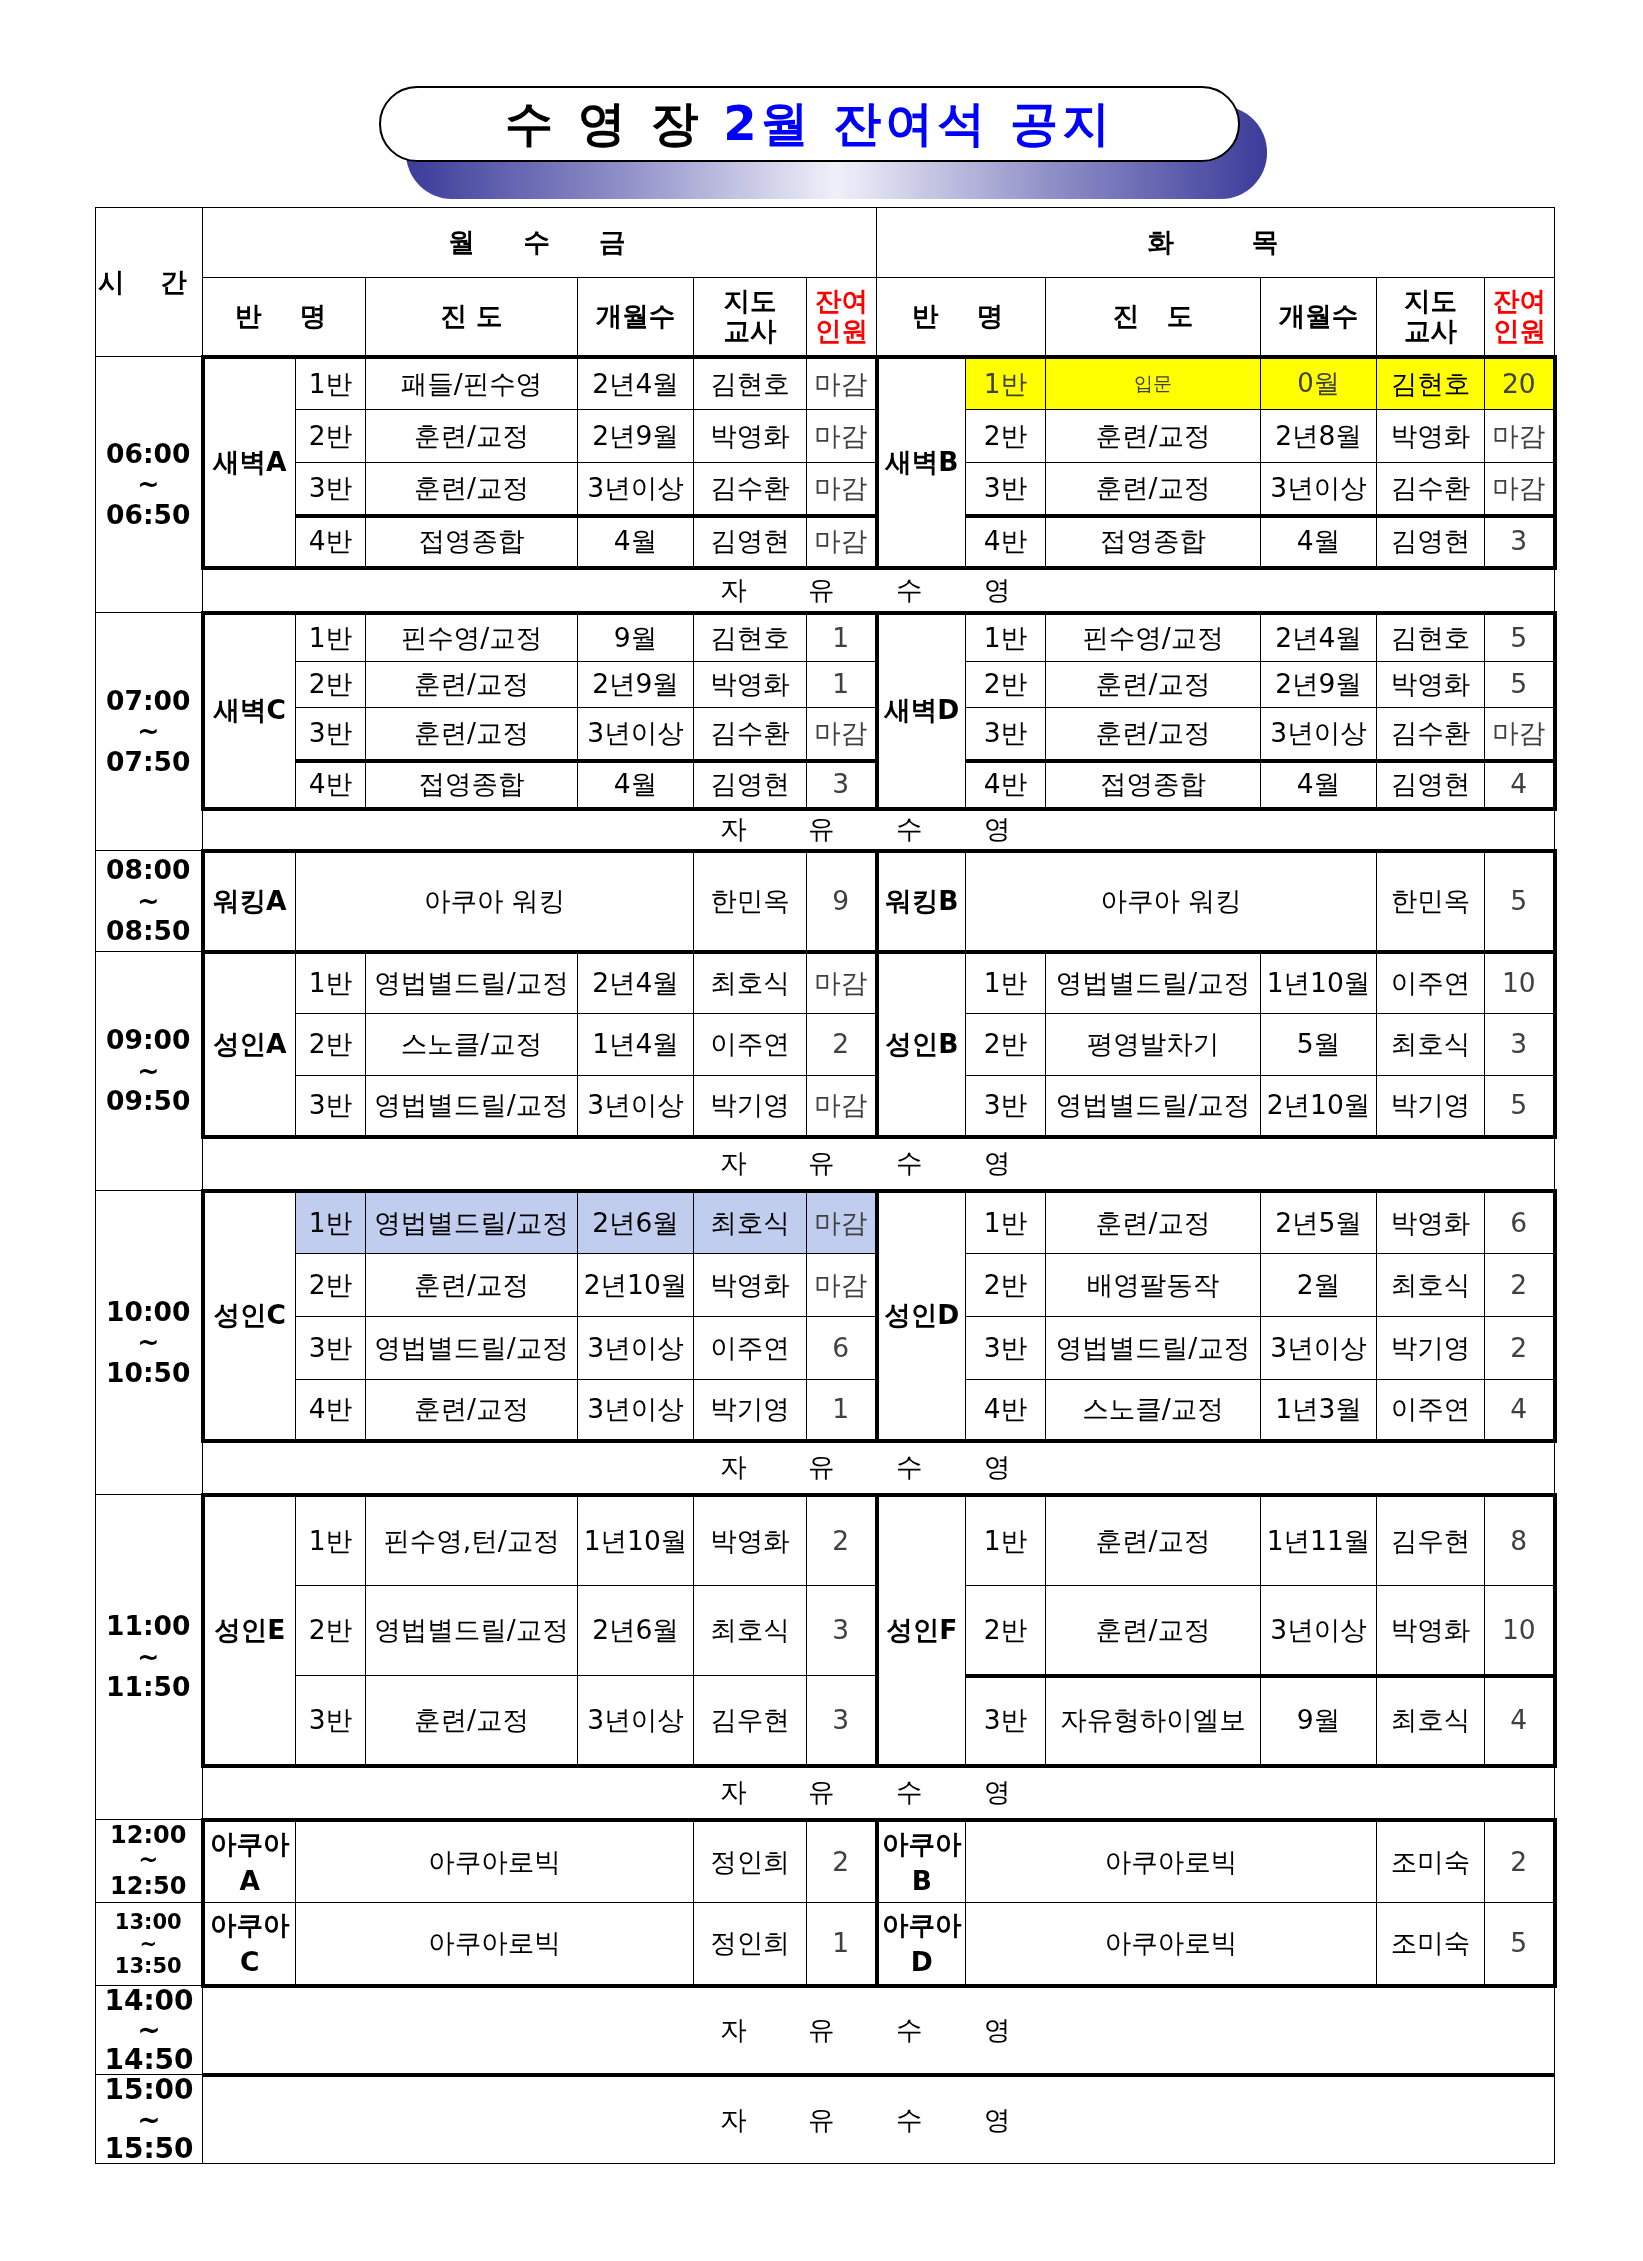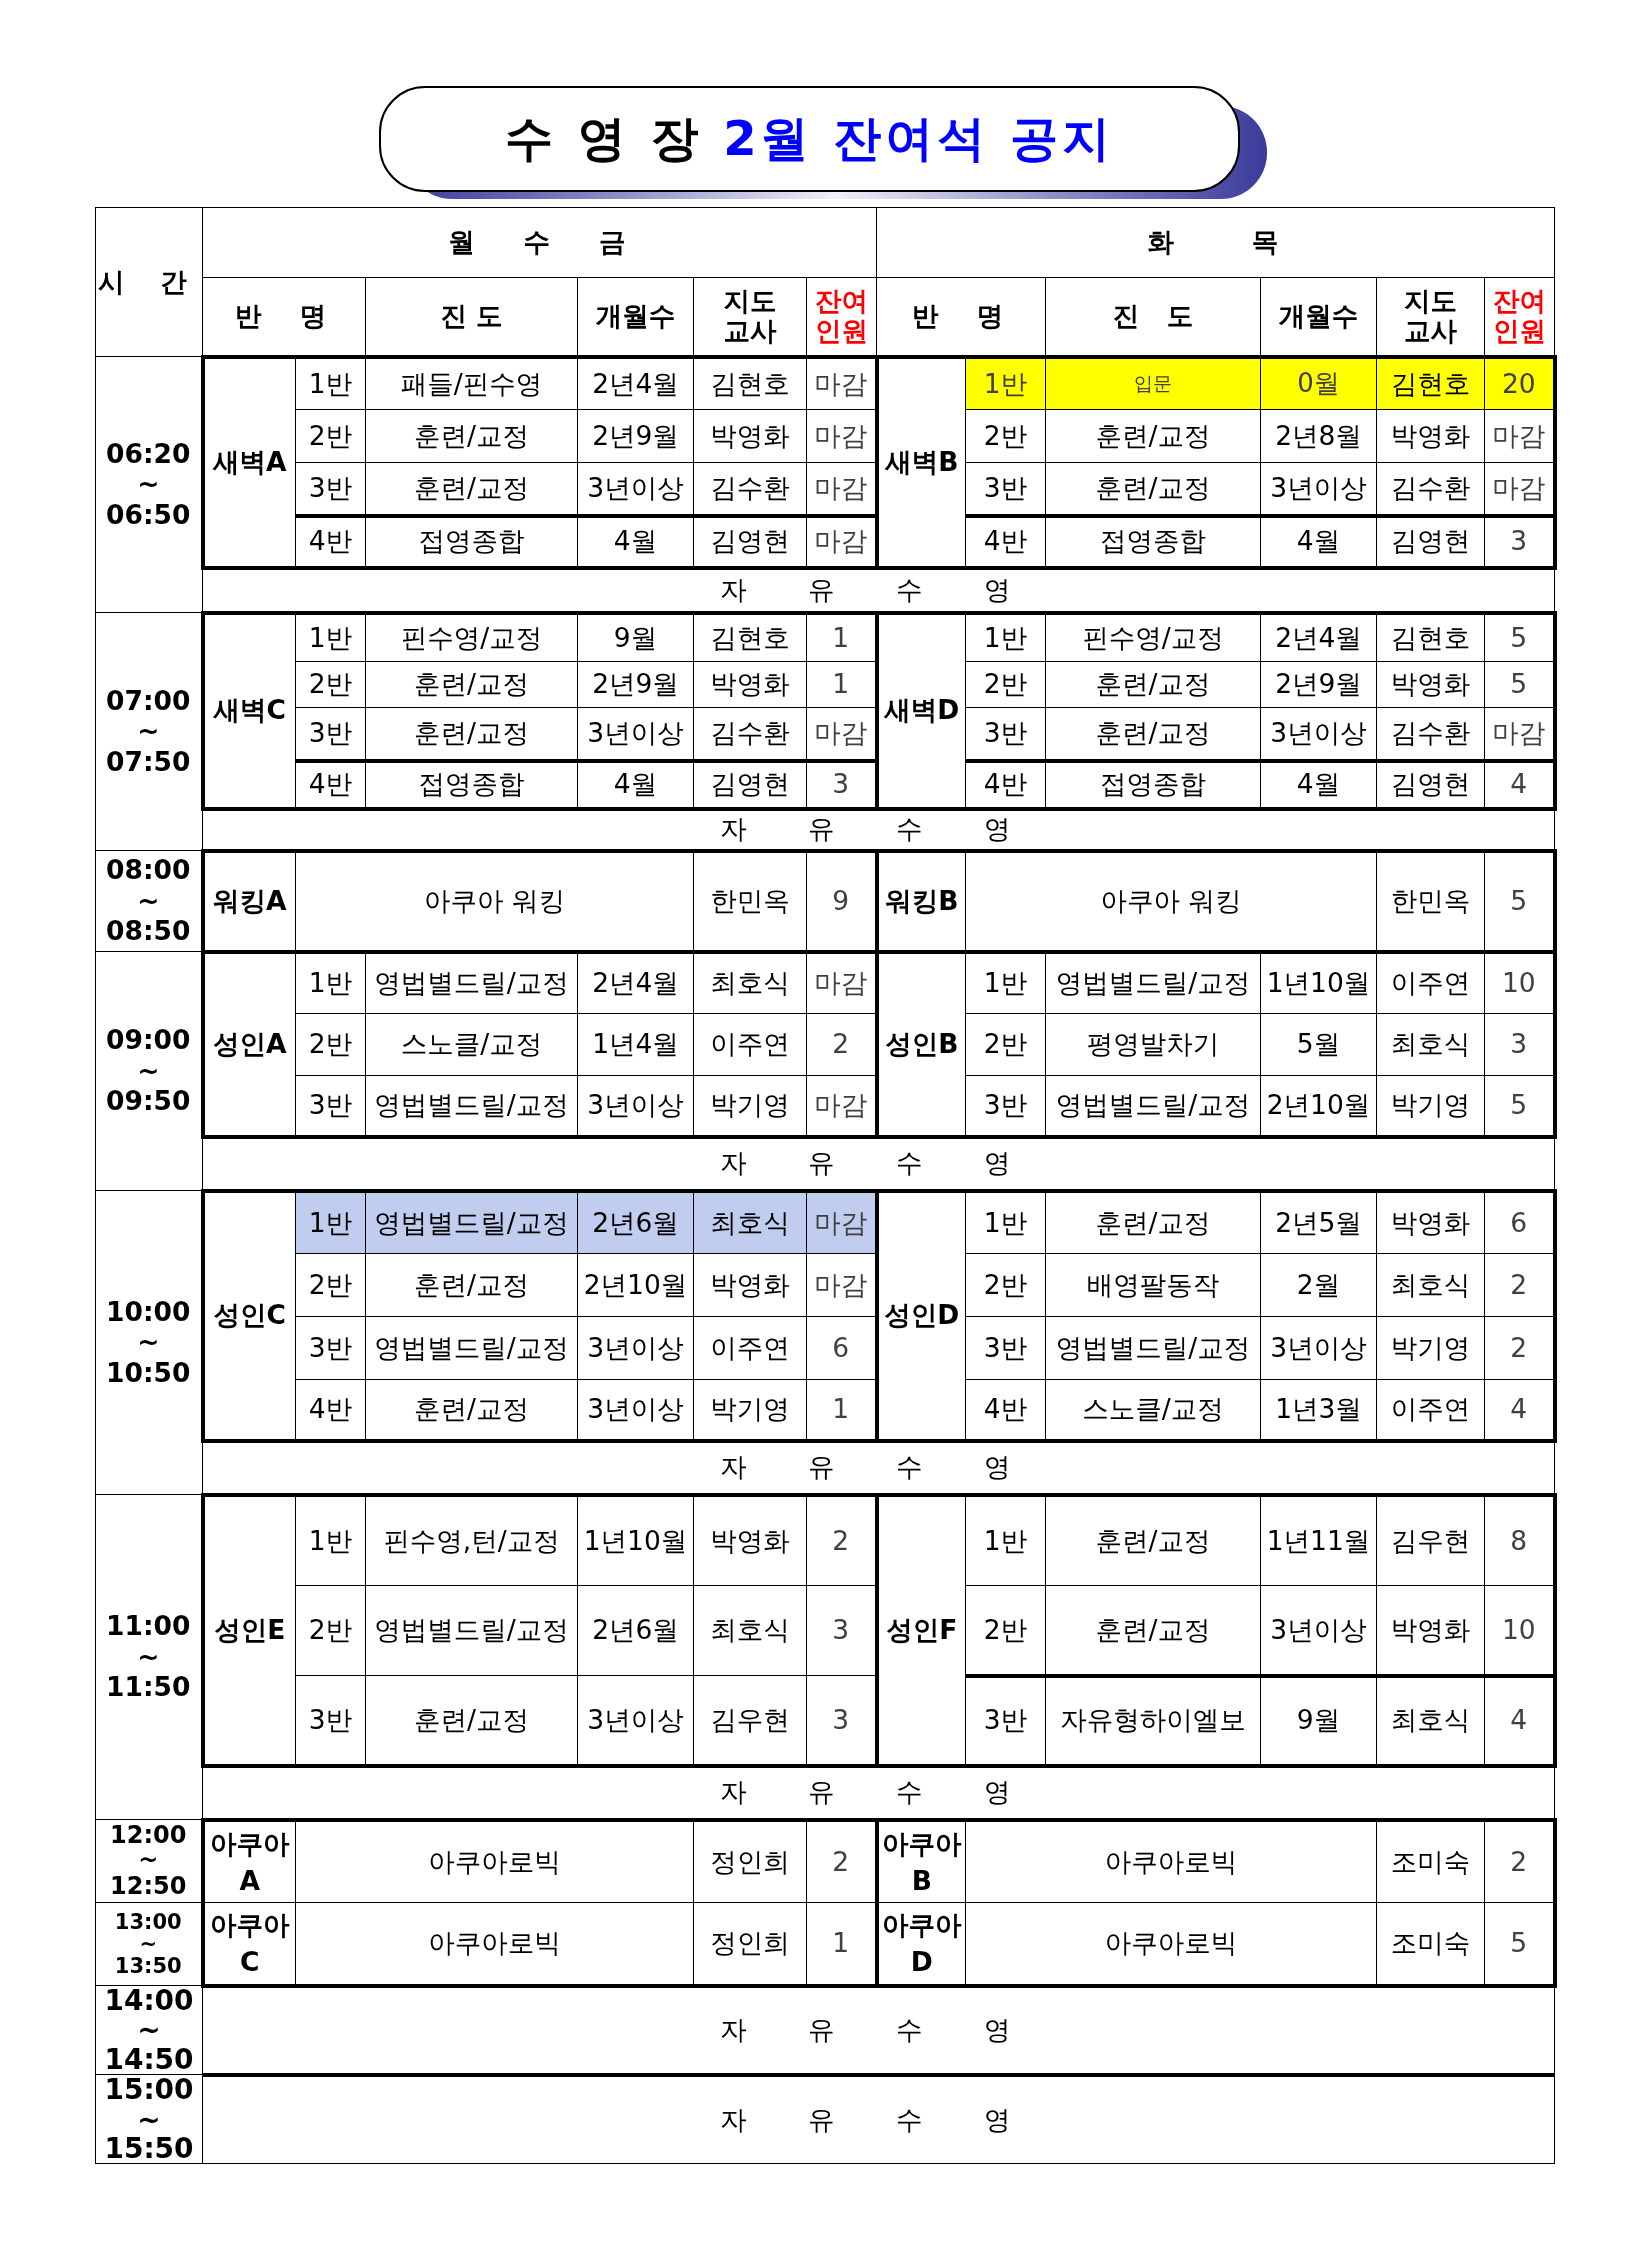--- a/index.html
+++ b/index.html
@@ -1,21 +1,21 @@
 <!DOCTYPE html>
 <html style="font-size:10.6px"><head>
 <meta charset="utf-8">
 <style>
   html, body { margin: 0; padding: 0; background: #ffffff; }
   body { width: 1643px; height: 2261px; position: relative; font-family: "DejaVu Sans", "Liberation Sans", sans-serif; color: #000; overflow: hidden; }
 
   .title-wrap { position: absolute; left: 379px; top: 86px; width: 888px; height: 113px; }
   .title-shadow { position: absolute; left: 26.5px; top: 20px; width: 861px; height: 93px; border-radius: 46px;
     background: linear-gradient(90deg, #3b3b9a 0%, #8f8fc8 25%, #f0f0fa 50%, #8f8fc8 75%, #3b3b9a 100%); }
-  .title-pill { position: absolute; left: 0; top: 0; width: 861px; height: 106px; border-radius: 46px; border: 2px solid #000;
+  .title-pill { position: absolute; left: 0; top: 0; width: 861px; height: 76px; border-radius: 46px; border: 2px solid #000;
     background: #fff; display: flex; align-items: center; justify-content: center; box-sizing: border-box; }
   .title-text { font-size: 48px; font-weight: bold; letter-spacing: 4px; }
   .title-text .black { color: #000; }
   .title-text .blue { color: #0000ff; }
 
   table.sched { position: absolute; left: 95px; top: 207px; border-collapse: collapse; table-layout: fixed; width: 1458px; }
   table.sched td { border: 1.3px solid #000; text-align: center; vertical-align: middle; padding: 0; font-size: 26.5px; line-height: 1.15; font-family: "DejaVu Sans", sans-serif; overflow: hidden; white-space: nowrap; }
   .hdr-day { font-weight: bold; font-size: 30.5px; letter-spacing: 5.3px; }
   .hdr-col { font-weight: bold; font-size: 26.5px; }
   .hdr-red { color: #ff0000; }
@@ -86,21 +86,21 @@
           <div>교사</div>
         </td>
     <td class="hdr-col hdr-red">
           <div>잔여</div>
           <div>인원</div>
         </td>
   </tr>
 
   <tr style="height:53px">
     <td rowspan="5" class="time">
-          <div>06:20</div>
+          <div>06:00</div>
           <div>~</div>
           <div>06:50</div>
         </td>
     <td rowspan="4" class="grp thick-t thick-l thick-b">새벽A</td>
     <td class="thick-t">1반</td>
     <td class="thick-t">패들/핀수영</td>
     <td class="thick-t">2년4월</td>
     <td class="thick-t">김현호</td>
     <td class="thick-t thick-r red">마감</td>
     <td rowspan="4" class="grp thick-t thick-l thick-b">새벽B</td>

